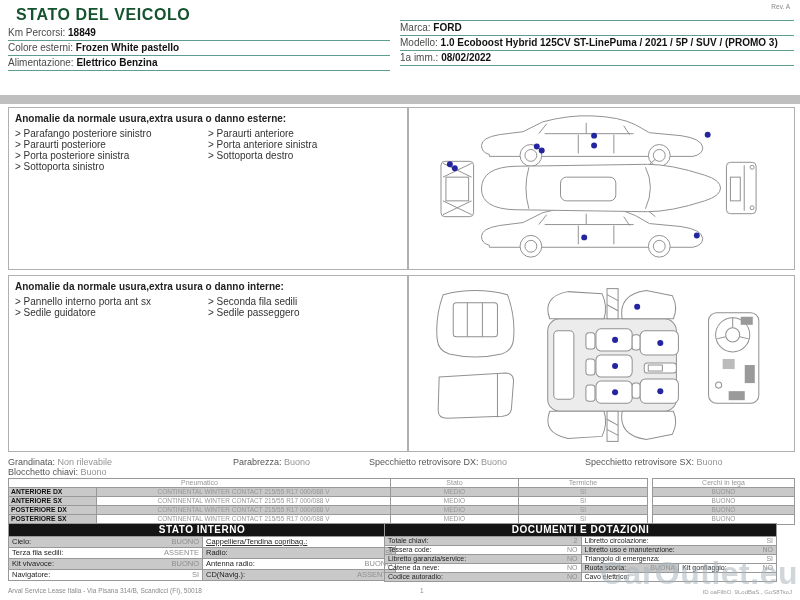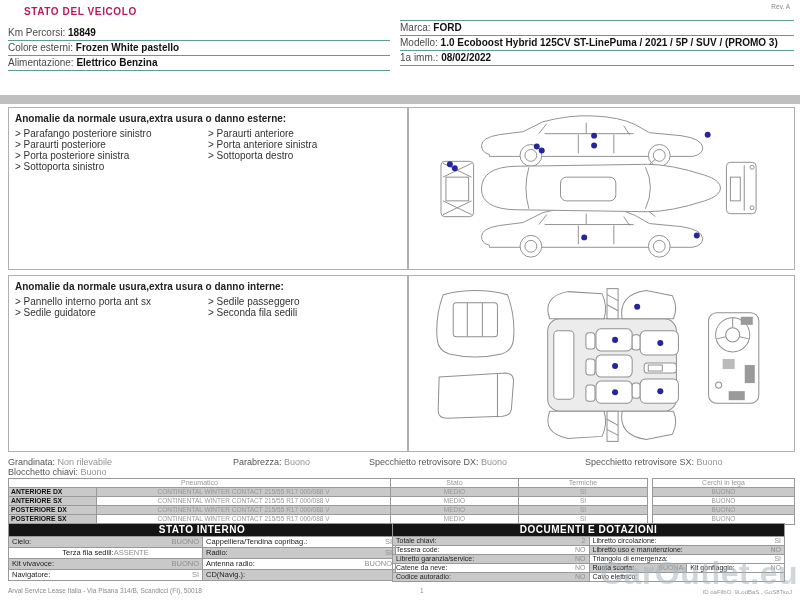--- a/index.html
+++ b/index.html
@@ -1,20 +1,20 @@
 <!DOCTYPE html>
 <html><head>
 <meta charset="utf-8">
 <style>
   * { box-sizing: border-box; margin: 0; padding: 0; }
   html,body { width:800px; height:600px; }
   body { font-family:"Liberation Sans", sans-serif; background:#fff; color:#333; position:relative; overflow:hidden; }
   #page { position:relative; width:800px; height:600px; background:#fff; }
 
-  .page-title { position:absolute; left:24px; top:6px; font-size:10px; font-weight:bold; color:#be185d; letter-spacing:.6px; }
+  .page-title { position:absolute; left:16px; top:6px; font-size:16px; font-weight:bold; color:#14532d; letter-spacing:.6px; }
   .rev { position:absolute; right:10px; top:3px; font-size:6.5px; color:#888; }
 
   .info-col { position:absolute; font-size:10px; }
   #info-left { left:8px; top:26px; width:382px; }
   #info-right { left:400px; top:20px; width:394px; border-top:1px solid #5d9e91; }
   .info-row { border-bottom:1px solid #5d9e91; padding:1px 0 2px 0; line-height:11px; }
   .info-label { color:#4a4a4a; }
   .info-value { color:#111; font-weight:bold; }
 
   .gray-band { position:absolute; left:0; top:95px; width:800px; height:9px; background:#bfbfbf; }
@@ -51,21 +51,21 @@
   .c-pos { width:88px; background:#c9c9c9; font-weight:bold; color:#111; padding-left:2px; font-size:6.8px; }
   .c-pneu { width:294px; color:#979797; text-align:center; }
   .c-stato { width:128px; color:#979797; text-align:center; }
   .c-term { width:128px; color:#979797; text-align:center; }
   .c-cerchi { width:100%; color:#979797; text-align:center; }
   .h-pneu { width:382px; } .h-stato { width:128px; } .h-term { width:128px; }
   .t-shaded { background:#c9c9c9; }
 
   .btable { position:absolute; top:523px; border:1px solid #999; }
   #table-interno { left:8px; width:388px; }
-  #table-documenti { left:392px; width:393px; }
+  #table-documenti { left:384px; width:393px; }
   .bt-header { background:#141414; color:#fff; font-weight:bold; font-size:10px; text-align:center; height:12px; line-height:12px; letter-spacing:.5px; }
   .bt-row { display:flex; border-top:1px solid #999; }
   #table-interno .bt-row { height:11px; line-height:10px; font-size:7.5px; }
   #table-documenti .bt-row { height:9px; line-height:8.5px; font-size:7px; }
   .bt-cell { display:flex; justify-content:space-between; border-left:1px solid #999; padding:0 3px; overflow:hidden; white-space:nowrap; }
   .bt-cell:first-child { border-left:none; }
   .bt-label { color:#222; }
   .bt-value { color:#8f8f8f; }
   .bt-shaded { background:#c9c9c9; }
 
@@ -163,22 +163,22 @@
 
   <div id="section-interior" class="section">
     <div class="panel panel-text">
       <div class="anom-title">Anomalie da normale usura,extra usura o danno interne:</div>
       <div class="anom-cols">
         <div class="anom-col" id="int-col1">
             <div class="anom-item">&gt;  Pannello interno porta ant sx</div>
             <div class="anom-item">&gt;  Sedile guidatore</div>
           </div>
         <div class="anom-col" id="int-col2">
+            <div class="anom-item">&gt;  Seconda fila sedili</div>
             <div class="anom-item">&gt;  Sedile passeggero</div>
-            <div class="anom-item">&gt;  Seconda fila sedili</div>
           </div>
       </div>
     </div>
     <div class="panel panel-diagram">
       <svg viewBox="0 0 383 173">
         <g class="ln">
           <path d="M34,18 Q66,10 98,18 Q106,40 104,62 Q103,74 92,77 Q66,83 40,77 Q29,74 28,62 Q26,40 34,18 Z" class="fillw"></path>
           <rect x="44" y="26" width="44" height="34" rx="3"></rect>
           <path d="M58,26 L58,60 M73,26 L73,60"></path>
         </g>
@@ -292,27 +292,27 @@
       </div>
   </div>
 
   <div id="table-interno" class="btable">
     <div class="bt-header">STATO INTERNO</div>
   <div class="bt-row">
         <div class="bt-cell bt-shaded" style="width: 50%;">
           <span class="bt-label">Cielo:</span>
           <span class="bt-value">BUONO</span>
         </div>
-        <div class="bt-cell" style="width: 50%;">
+        <div class="bt-cell" style="width: 50%; text-decoration: underline;">
           <span class="bt-label">Cappelliera/Tendina copribag.:</span>
           <span class="bt-value">SI</span>
         </div>
       </div>
       <div class="bt-row">
-        <div class="bt-cell" style="width: 50%; justify-content: center;">
+        <div class="bt-cell" style="width: 50%;">
           <span class="bt-label">Terza fila sedili:</span>
           <span class="bt-value">ASSENTE</span>
         </div>
         <div class="bt-cell bt-shaded" style="width: 50%;">
           <span class="bt-label">Radio:</span>
           <span class="bt-value">SI</span>
         </div>
       </div>
       <div class="bt-row">
         <div class="bt-cell bt-shaded" style="width: 50%;">
@@ -322,21 +322,21 @@
         <div class="bt-cell" style="width: 50%;">
           <span class="bt-label">Antenna radio:</span>
           <span class="bt-value">BUONO</span>
         </div>
       </div>
       <div class="bt-row">
         <div class="bt-cell" style="width: 50%;">
           <span class="bt-label">Navigatore:</span>
           <span class="bt-value">SI</span>
         </div>
-        <div class="bt-cell bt-shaded" style="width: 50%; flex-direction: column;">
+        <div class="bt-cell bt-shaded" style="width: 50%;">
           <span class="bt-label">CD(Navig.):</span>
           <span class="bt-value">ASSENTE</span>
         </div>
       </div>
     </div>
 
   <div id="table-documenti" class="btable">
     <div class="bt-header">DOCUMENTI E DOTAZIONI</div>
   <div class="bt-row">
         <div class="bt-cell bt-shaded" style="width: 50%;">

